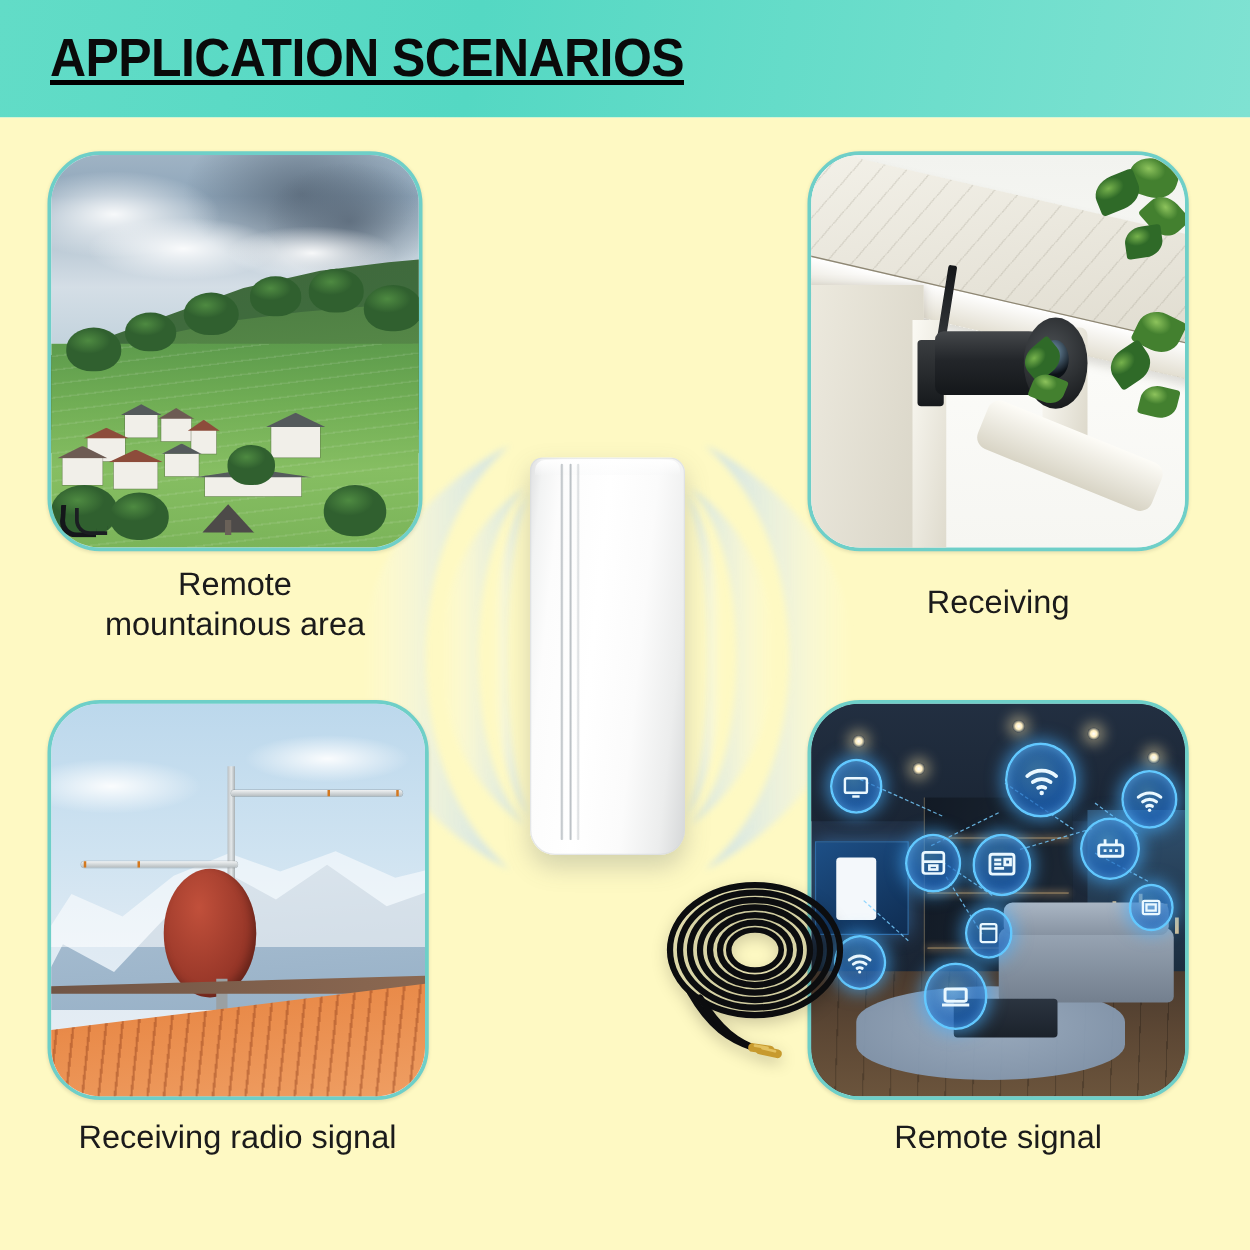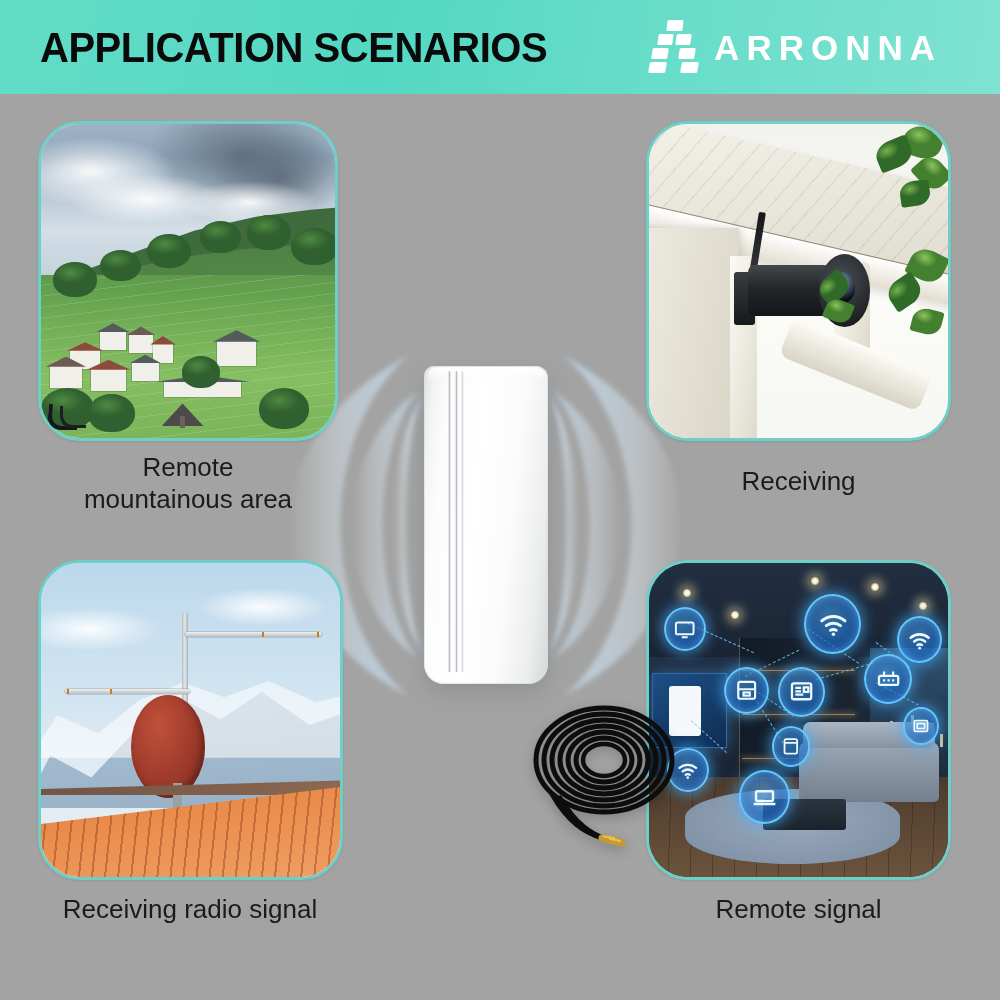--- a/index.html
+++ b/index.html
@@ -9,21 +9,21 @@
     font-family: "Liberation Sans", sans-serif;
     background:#ffffff;
     position:relative;
     overflow:hidden;
   }
 
   
   .header {
     position:absolute; left:0; top:0; width:1000px; height:94px;
     background:linear-gradient(100deg,#62dcc7 0%,#54d8c3 38%,#7fe2d2 100%);
-    display:flex; align-items:center;
+    display:flex; align-items:center;text-decoration:underline;
   }
   .header-title {
     margin-left:40px;
     font-family:"Liberation Sans Narrow","Liberation Sans",sans-serif;
     font-weight:bold;
     font-size:43px;
     letter-spacing:-0.5px;
     color:#0a0a0a;
     transform:scaleX(0.93);
     transform-origin:left center;
@@ -40,21 +40,21 @@
   .brand-word {
     color:#ffffff;
     font-size:35px;
     font-weight:bold;
     letter-spacing:7px;
     line-height:1;
     white-space:nowrap;
   }
 
   
-  .stage { position:absolute; left:0; top:94px; width:1000px; height:906px; background:#a3a3a3; }
+  .stage { position:absolute; left:0; top:94px; width:1000px; height:906px; background:#fef9c3; }
 
   
   .card {
     position:absolute;
     border:3px solid #6ecfc8;
     border-radius:42px;
     overflow:hidden;
     background:#dfeef0;
     box-shadow:0 1px 3px rgba(0,0,0,.10);
   }
@@ -361,36 +361,20 @@
   .cap-tr { left:646px; top:372px; width:305px; }
   .cap-bl { left:30px;  top:800px; width:320px; }
   .cap-br { left:646px; top:800px; width:305px; }
 </style>
 </head>
 <body>
 
 <div class="header">
   <div class="header-title">APPLICATION SCENARIOS</div>
 
-  <div class="brand">
-    <div class="brand-mark">
-
-      <div class="blk" style="left:17px; top:2px;  width:16px; height:11px; transform:skewX(-6deg);"></div>
-
-      <div class="blk" style="left:8px;  top:16px; width:15px; height:11px; transform:skewX(-8deg);"></div>
-      <div class="blk" style="left:26px; top:16px; width:15px; height:11px; transform:skewX(-8deg);"></div>
-
-      <div class="blk" style="left:2px;  top:30px; width:16px; height:11px; transform:skewX(-9deg);"></div>
-      <div class="blk" style="left:29px; top:30px; width:16px; height:11px; transform:skewX(-9deg);"></div>
-
-      <div class="blk" style="left:-1px; top:44px; width:17px; height:11px; transform:skewX(-10deg);"></div>
-      <div class="blk" style="left:31px; top:44px; width:17px; height:11px; transform:skewX(-10deg);"></div>
-    </div>
-    <div class="brand-word">ARRONNA</div>
-  </div>
 </div>
 
 <div class="stage">
 
   <svg class="waves" viewBox="0 0 1000 906">
     <defs>
       <linearGradient id="wgL" x1="1" y1="0" x2="0" y2="0">
         <stop offset="0%" stop-color="#bcd9ee" stop-opacity="0.95"></stop>
         <stop offset="55%" stop-color="#dcebf7" stop-opacity="0.55"></stop>
         <stop offset="100%" stop-color="#ffffff" stop-opacity="0"></stop>

